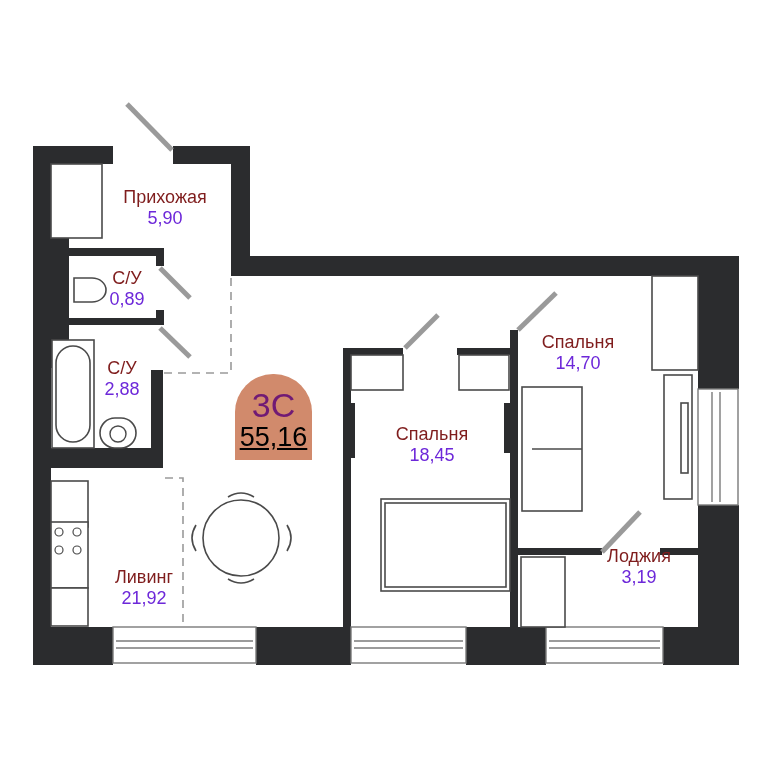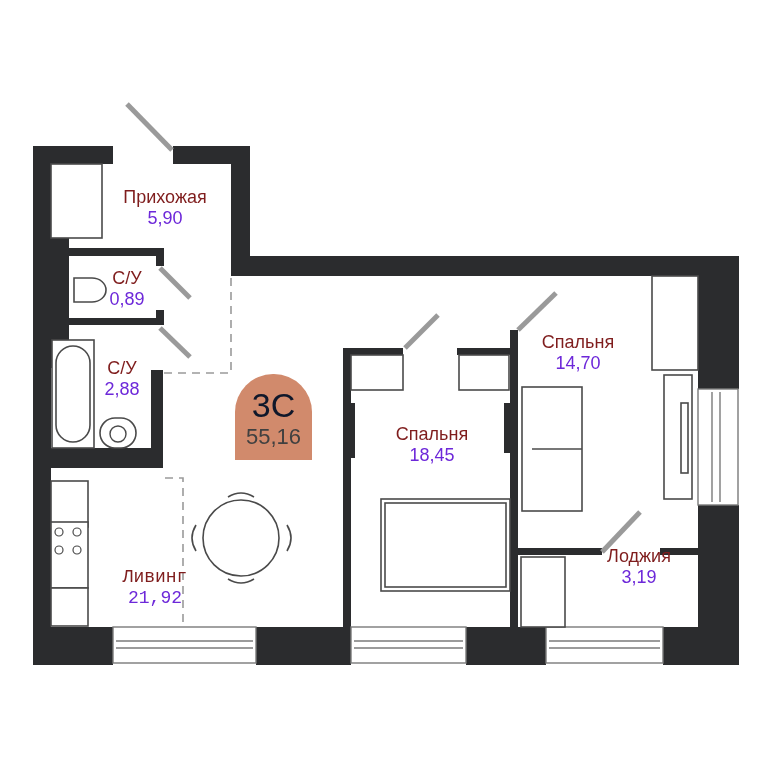--- a/index.html
+++ b/index.html
@@ -7,22 +7,22 @@
   svg { position:absolute; left:0; top:0; }
   .wall { fill:#2b2c2e; }
   .furn { fill:#ffffff; stroke:#4a4a4a; stroke-width:1.6; }
   .door { stroke:#9a9a9a; stroke-width:5; stroke-linecap:butt; }
   .dash { stroke:#9a9a9a; stroke-width:1.6; stroke-dasharray:8 6; fill:none; }
   .win { fill:#ffffff; stroke:#7a7a7a; stroke-width:1.4; }
   .label { position:absolute; text-align:center; transform:translateX(-50%); white-space:nowrap; }
   .name { font-size:18px; color:#7f1d1d; line-height:20px; }
   .area { font-size:18px; color:#6d28d9; line-height:22px; }
   .badge { position:absolute; left:235px; top:374px; width:77px; height:86px; border-radius:38px 38px 0 0; text-align:center; }
-  .badge .t { font-size:34px; color:#0f172a; line-height:38px; margin-top:12px; }
-  .badge .a { font-size:22px; color:#404040; line-height:26px; }
+  .badge .t { font-size:34px; color:#701a75; line-height:38px; margin-top:12px; }
+  .badge .a { font-size:27px; color:#000000; line-height:26px;text-decoration:underline; }
 </style>
 </head>
 <body>
 
 <svg width="768" height="768" viewBox="0 0 768 768">
 
   <g>
     <rect class="wall" x="33" y="146" width="80" height="18"></rect>
     <rect class="wall" x="173" y="146" width="77" height="18"></rect>
     <rect class="wall" x="33" y="146" width="18" height="518"></rect>
@@ -117,21 +117,21 @@
   <div class="area">5,90</div>
 </div>
 <div class="label" style="left:127px; top:268px;">
   <div class="name">С/У</div>
   <div class="area">0,89</div>
 </div>
 <div class="label" style="left:122px; top:358px;">
   <div class="name">С/У</div>
   <div class="area">2,88</div>
 </div>
-<div class="label" style="left:155px; top:567px;font-family:Liberation Mono, monospace;">
+<div class="label" style="left:144px; top:567px;">
   <div class="name">Ливинг</div>
   <div class="area">21,92</div>
 </div>
 <div class="label" style="left:432px; top:424px;">
   <div class="name">Спальня</div>
   <div class="area">18,45</div>
 </div>
 <div class="label" style="left:578px; top:332px;">
   <div class="name">Спальня</div>
   <div class="area">14,70</div>

